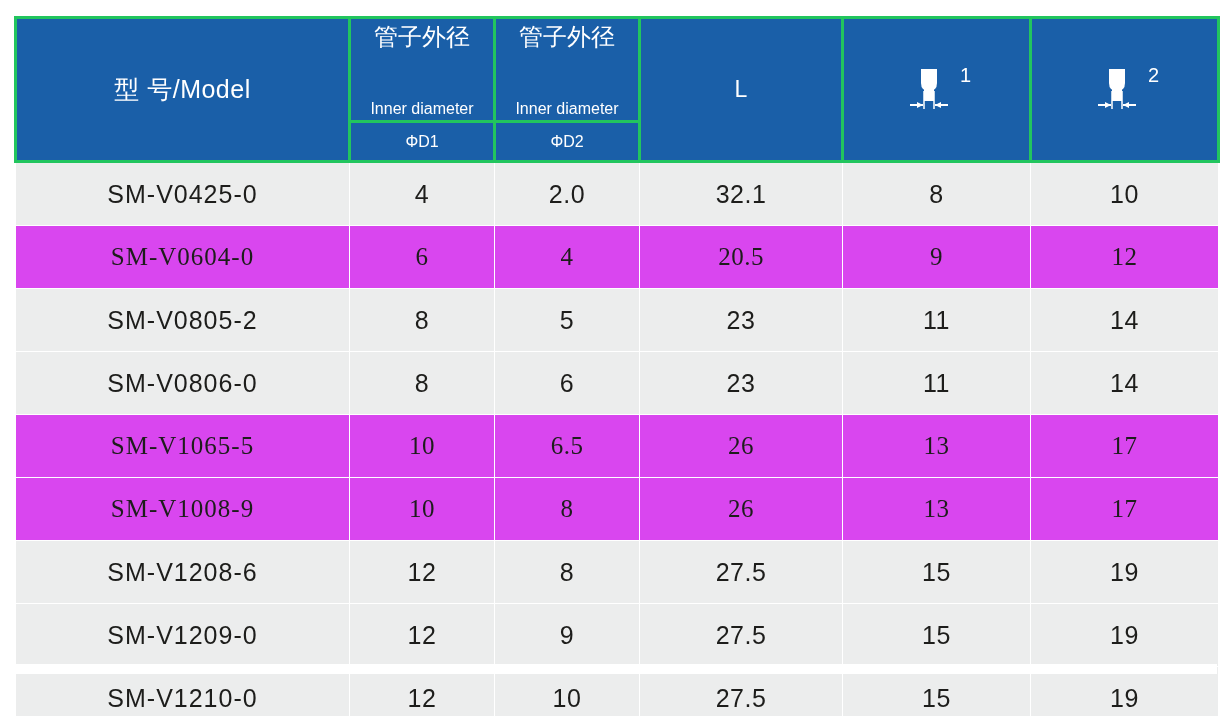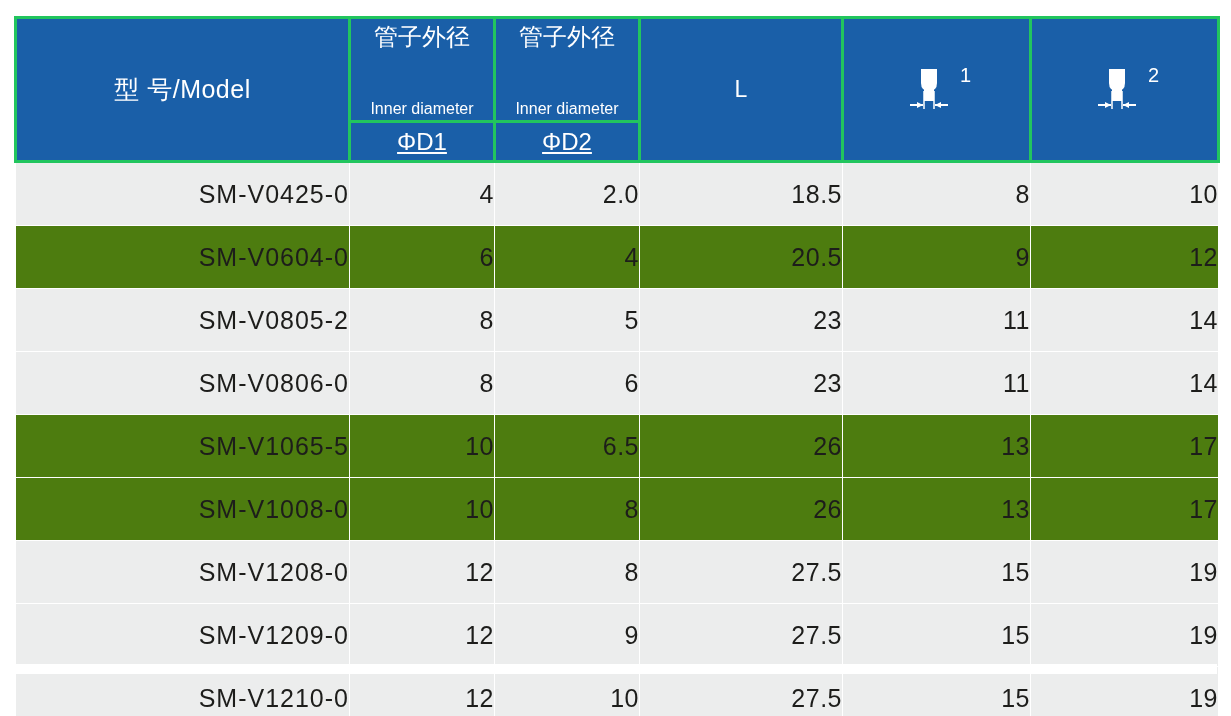--- a/index.html
+++ b/index.html
@@ -48,22 +48,21 @@
     font-size: 25px;
     letter-spacing: 0.5px;
     height: 119px;
   }
   thead th.dia-top {
     height: 80px;
     padding: 4px 2px 2px 2px;
   }
   thead th.dia-bot {
     height: 37px;
-    font-size: 24px;
-    text-decoration: underline;
+    font-size: 16px;
   }
   .dia-cn {
     font-size: 24px;
     line-height: 28px;
     display: block;
   }
   .dia-en {
     font-size: 16px;
     line-height: 19px;
     display: block;
@@ -83,30 +82,30 @@
     justify-content: center;
     gap: 4px;
   }
   .icon-num {
     font-size: 20px;
     color: #ffffff;
     position: relative;
     top: -14px;
   }
   tbody td {
-    text-align: right;
+    text-align: center;
     font-size: 25px;
     color: #1d1d1b;
     height: 62px;
     border: 1px solid #ffffff;
     padding: 0;
     letter-spacing: 0.5px;
   }
   tbody tr.light td { background: #eceded; }
-  tbody tr.dark  td { background: #4d7c0f; }
+  tbody tr.dark  td { background: #d946ef; font-family: Liberation Serif, serif; }
 
   tbody td.model {
     font-size: 25px;
     letter-spacing: 1px;
   }
   .footer-strip {
     position: absolute;
     left: 14px;
     top: 664px;
     width: 1203px;
@@ -177,21 +176,21 @@
       <tr>
         <th class="dia-bot">ΦD1</th>
         <th class="dia-bot">ΦD2</th>
       </tr>
     </thead>
     <tbody id="spec-body">
         <tr class="light">
           <td class="model">SM-V0425-0</td>
           <td>4</td>
           <td>2.0</td>
-          <td>18.5</td>
+          <td>32.1</td>
           <td>8</td>
           <td>10</td>
         </tr>
         <tr class="dark">
           <td class="model">SM-V0604-0</td>
           <td>6</td>
           <td>4</td>
           <td>20.5</td>
           <td>9</td>
           <td>12</td>
@@ -214,29 +213,29 @@
         </tr>
         <tr class="dark">
           <td class="model">SM-V1065-5</td>
           <td>10</td>
           <td>6.5</td>
           <td>26</td>
           <td>13</td>
           <td>17</td>
         </tr>
         <tr class="dark">
-          <td class="model">SM-V1008-0</td>
+          <td class="model">SM-V1008-9</td>
           <td>10</td>
           <td>8</td>
           <td>26</td>
           <td>13</td>
           <td>17</td>
         </tr>
         <tr class="light">
-          <td class="model">SM-V1208-0</td>
+          <td class="model">SM-V1208-6</td>
           <td>12</td>
           <td>8</td>
           <td>27.5</td>
           <td>15</td>
           <td>19</td>
         </tr>
         <tr class="light">
           <td class="model">SM-V1209-0</td>
           <td>12</td>
           <td>9</td>

